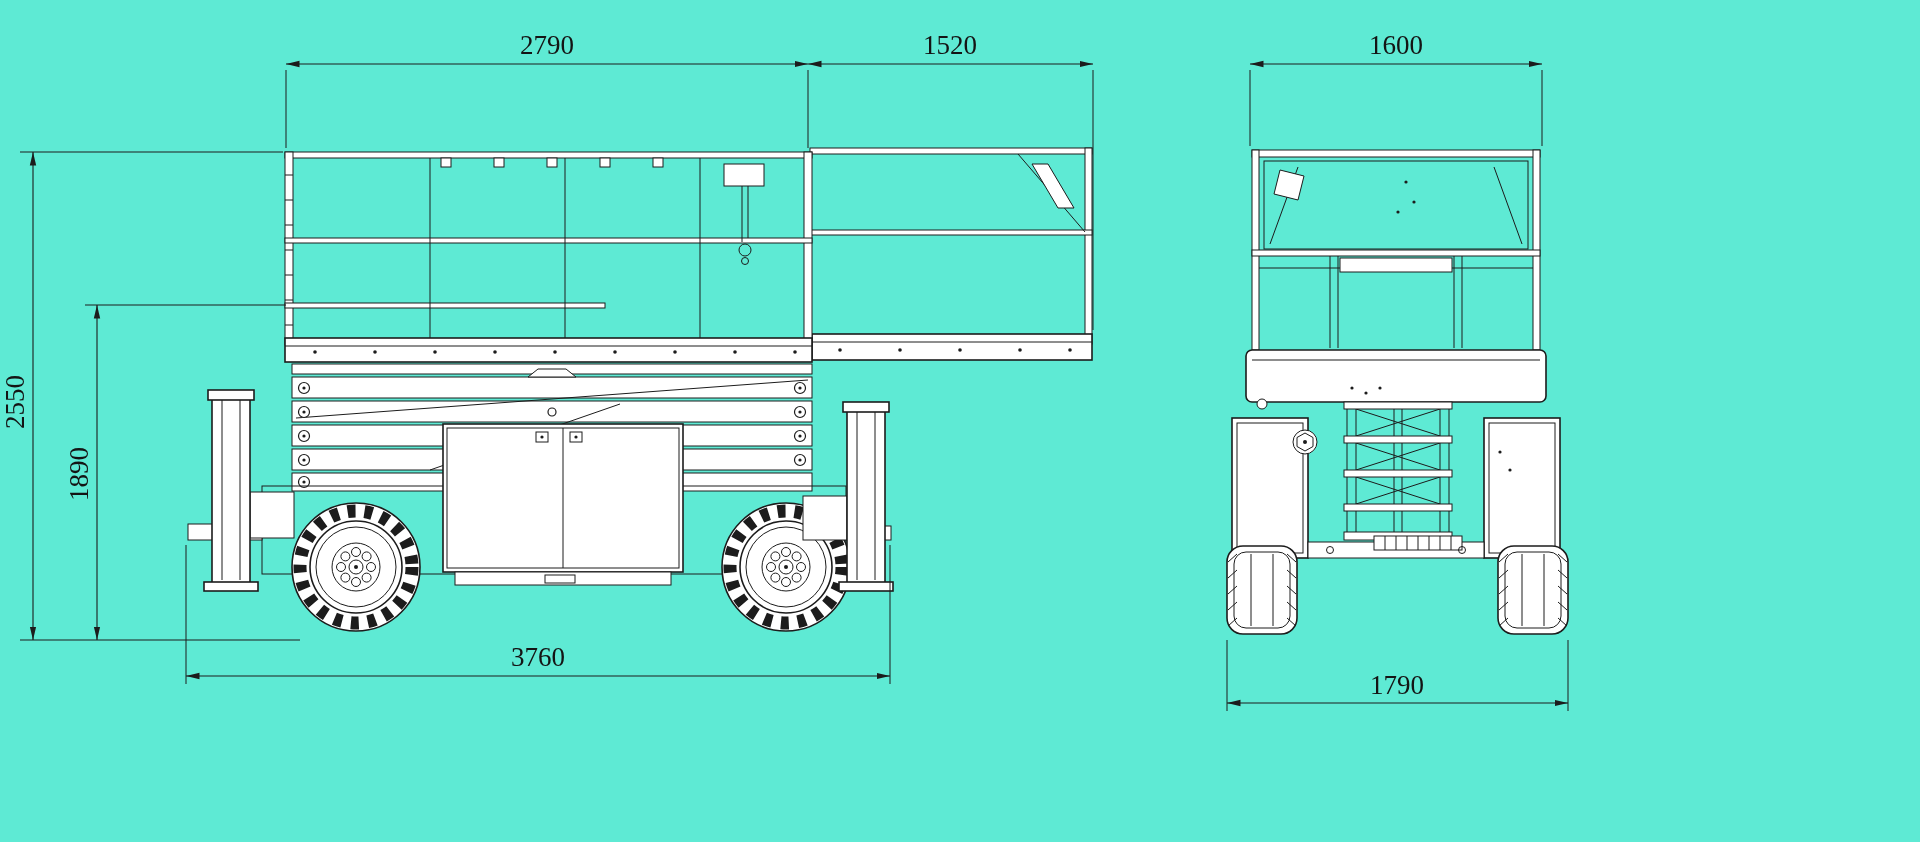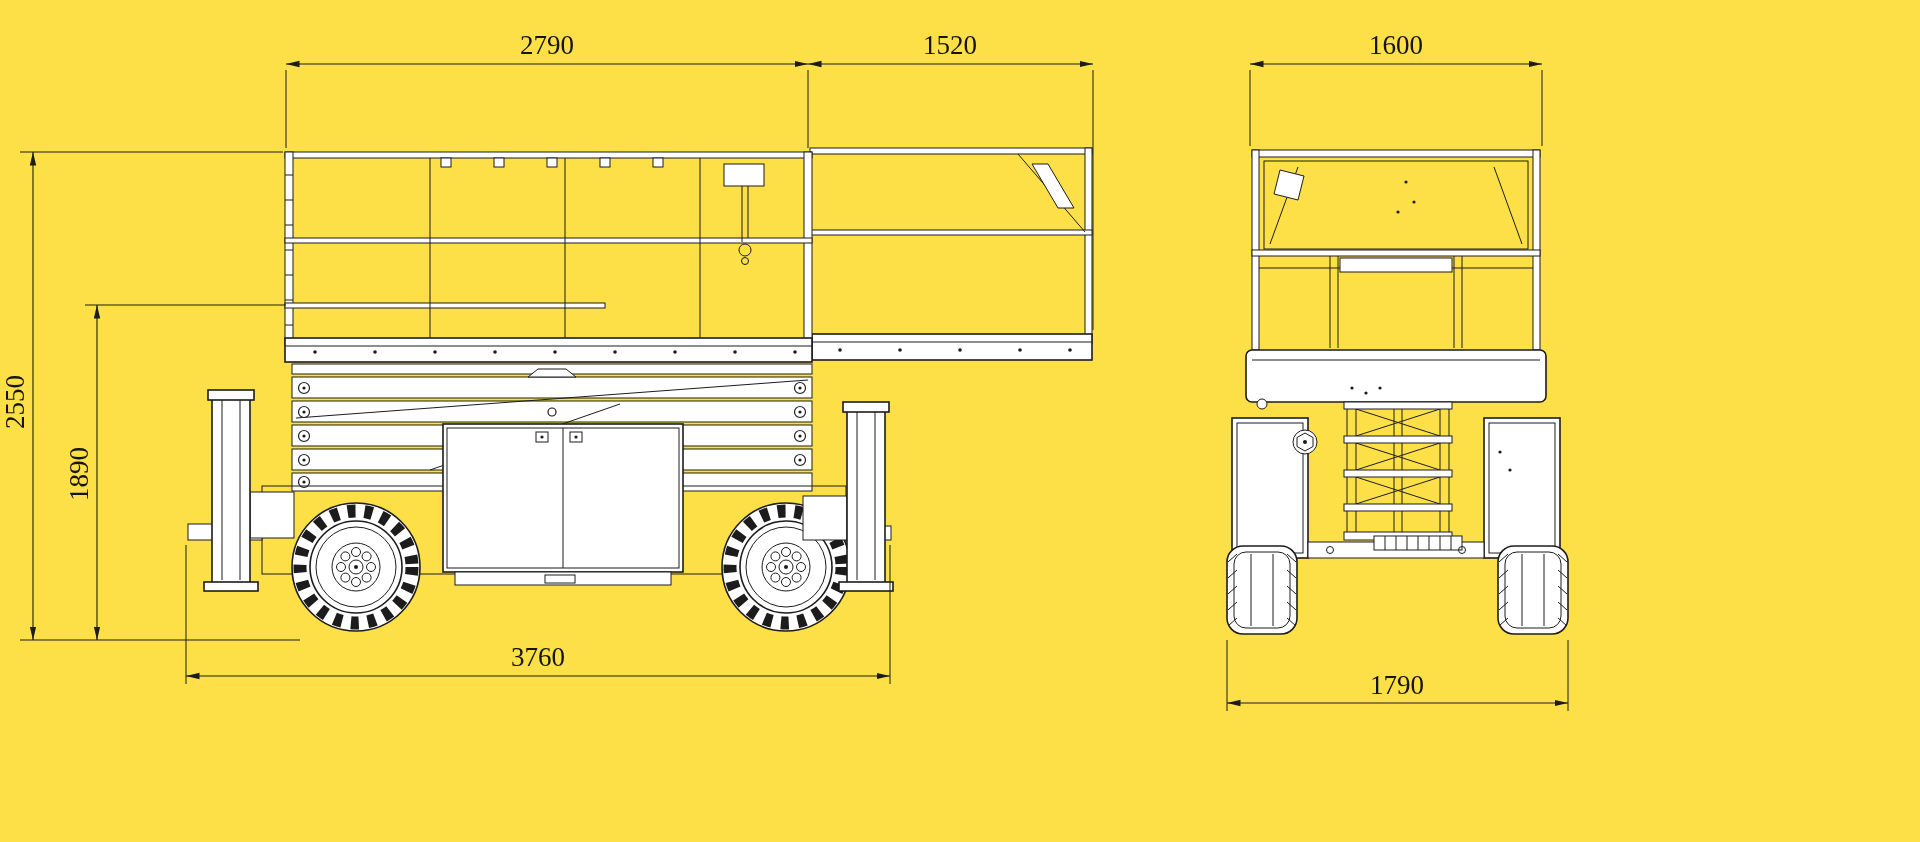--- a/index.html
+++ b/index.html
@@ -1,16 +1,16 @@
 <!DOCTYPE html>
 <html><head>
 <meta charset="utf-8">
 <style>
   html,body{margin:0;padding:0;background:#ffffff;}
-  .stage{width:1920px;height:842px;background:#fde047;overflow:hidden;}
+  .stage{width:1920px;height:842px;background:#5eead4;overflow:hidden;}
   svg{display:block;}
   svg text{font-family:"Liberation Serif","DejaVu Serif",serif;font-size:27px;fill:#141414;}
   .thin{stroke:#1c1c1c;stroke-width:1;fill:none;}
   .wfill{fill:#ffffff;stroke:#1c1c1c;stroke-width:1.6;}
   .wthin{fill:#ffffff;stroke:#1c1c1c;stroke-width:1;}
   .dl{stroke:#1c1c1c;stroke-width:1.1;}
   .ext{stroke:#1c1c1c;stroke-width:1;}
   .dot{fill:#1c1c1c;stroke:none;}
   .pin{fill:#ffffff;stroke:#1c1c1c;stroke-width:1.2;}
   .tread{stroke:#1c1c1c;stroke-width:13;fill:none;stroke-dasharray:8 9;}

